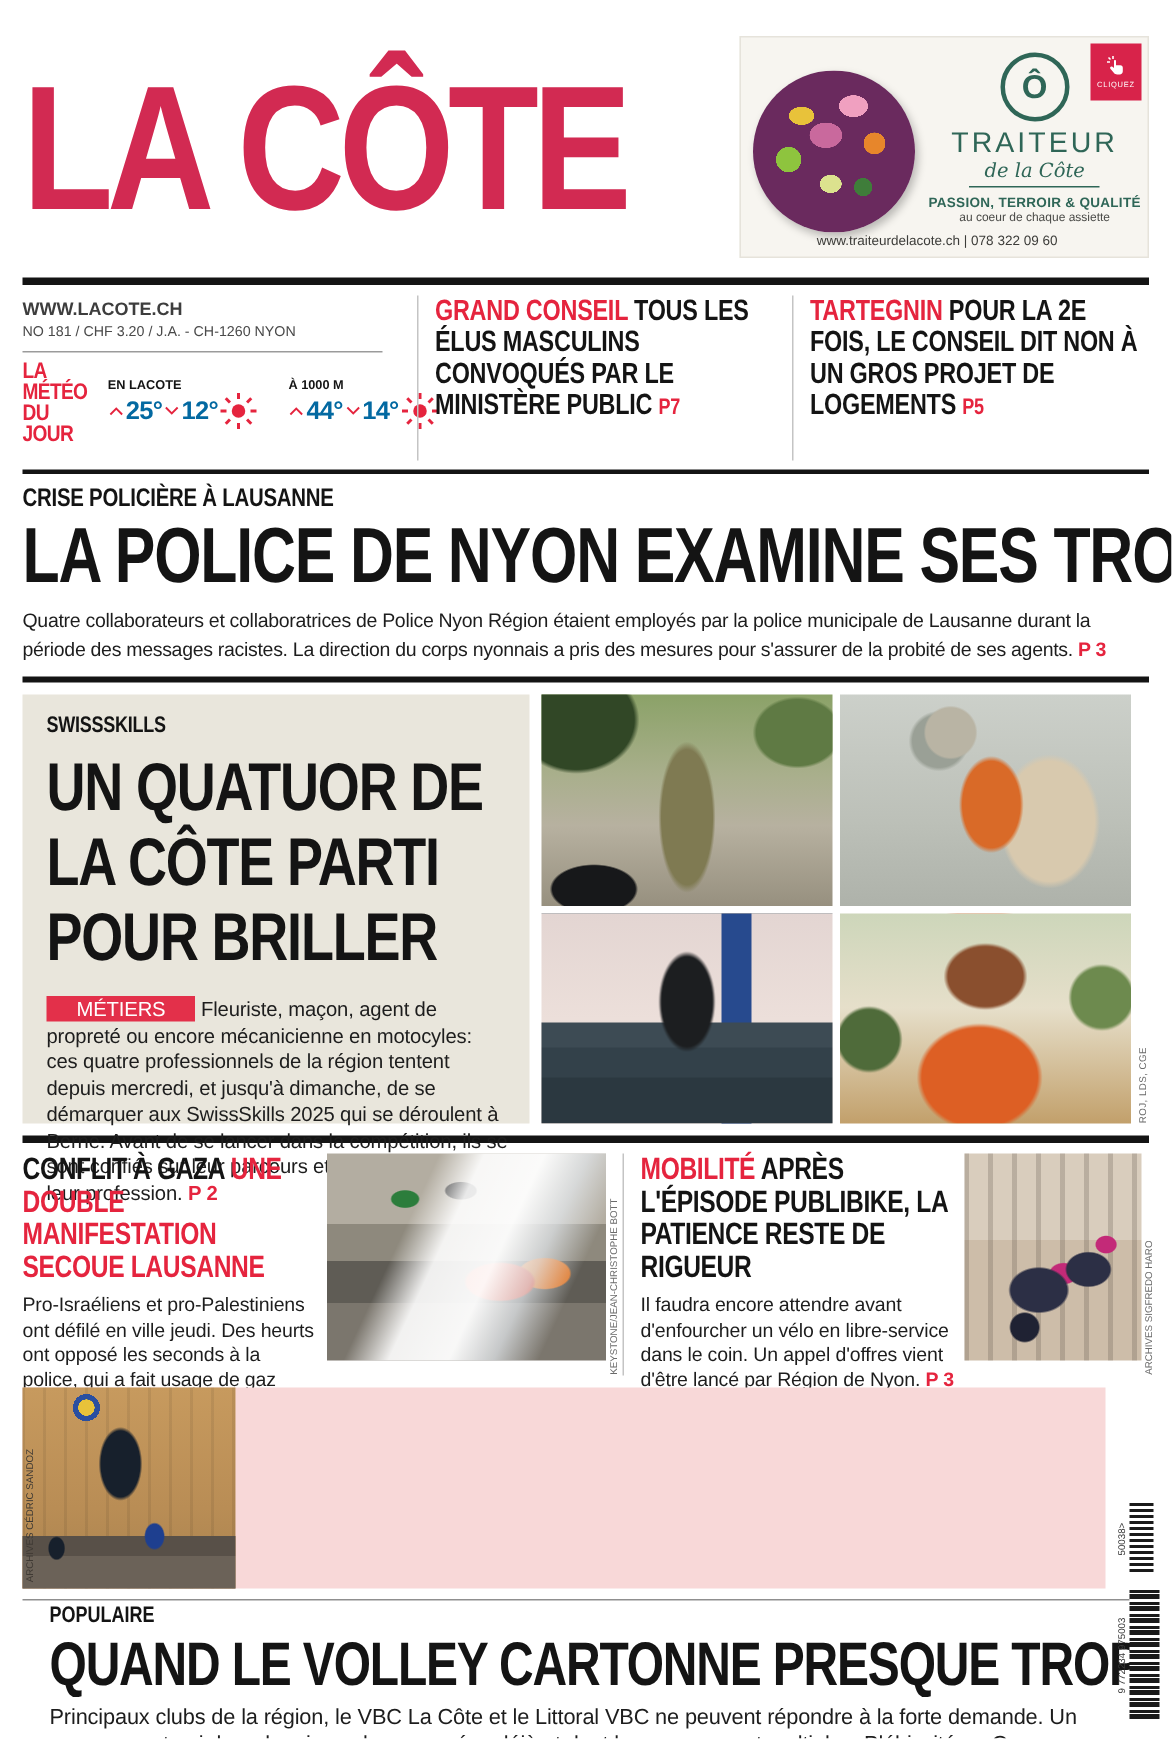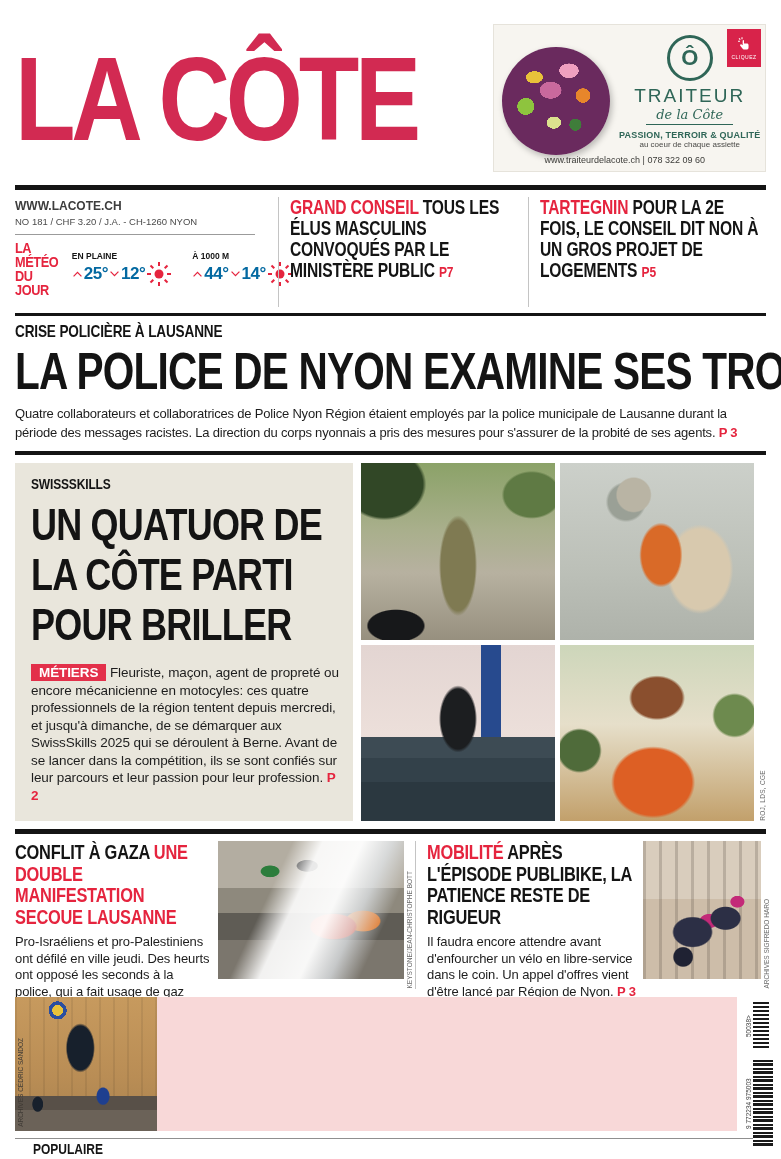--- a/index.html
+++ b/index.html
@@ -61,26 +61,26 @@
   .rule4{height:4px;background:#141414;}
   .rule5{height:5px;background:#141414;}
 
   
   .lead{padding:6px 0 9px 0;}
   .lead-kicker{font-size:17px;font-weight:800;letter-spacing:-.2px;}
   .lead-headline{margin:2px 0 6px 0;font-size:52px;line-height:54px;font-weight:800;letter-spacing:-1px;white-space:nowrap;transform:scaleX(.78);transform-origin:0 0;width:129%;}
   .lead-lede{margin:0;font-size:13px;line-height:19px;color:#1d1d1d;letter-spacing:-.2px;}
 
   
-  .feature-row{display:flex;margin:8px 0;height:358px;}
+  .feature-row{display:flex;margin:8px 0;height:286px;}
   .feature-box{width:338px;flex:none;background:#e9e6dc;box-sizing:border-box;padding:12px 14px 10px 16px;}
   .f-kicker{font-size:15px;font-weight:800;letter-spacing:-.2px;}
   .f-headline{margin:8px 0 0 0;font-size:45px;line-height:50px;font-weight:800;letter-spacing:-1px;transform:scaleX(.8);transform-origin:0 0;width:125%;white-space:nowrap;}
   .f-body{margin:14px 0 0 0;font-size:13.5px;line-height:17.5px;color:#1d1d1d;letter-spacing:-.1px;}
-  .tag{background:#e3304a;color:#fff;font-weight:bold;padding:1px 8px;}
+  .tag{background:#e3304a;color:#fff;font-weight:normal;padding:1px 20px;}
   .photo-grid{flex:1;margin-left:8px;display:grid;grid-template-columns:1fr 1fr;grid-template-rows:1fr 1fr;gap:5px;position:relative;padding-right:12px;}
   .photo{width:100%;height:100%;}
   .credit-v{position:absolute;right:0;bottom:0;writing-mode:vertical-rl;transform:rotate(180deg);font-size:6.5px;color:#6b6b6b;letter-spacing:.3px;}
 
   .ph1{background:
       radial-gradient(70px 60px at 12% 12%,#314726 0 55%,transparent 60%),
       radial-gradient(50px 40px at 88% 18%,#5f7a44 0 55%,transparent 60%),
       radial-gradient(34px 90px at 50% 58%,#7f7a52 0 50%,transparent 56%),
       radial-gradient(46px 26px at 18% 92%,#17181a 0 60%,transparent 64%),
       linear-gradient(180deg,#8ba268 0%,#a9af8c 38%,#b7b1a0 62%,#97907f 100%);}
@@ -196,21 +196,21 @@
     <div class="col-date">
       <div class="site">WWW.LACOTE.CH</div>
       <div class="issue">NO 181 / CHF 3.20 / J.A. - CH-1260 NYON</div>
       <div class="hr"></div>
       <div class="weather">
         <div class="wx-label">
           <span>LA MÉTÉO</span><br>
           <span>DU JOUR</span>
         </div>
         <div class="wx-block">
-          <div class="wx-head">EN PLAINE</div>
+          <div class="wx-head">EN LACOTE</div>
           <div class="wx-temps">
             <svg width="11" height="10" viewBox="0 0 14 10">
                 <polyline points="2,8 7,3 12,8" fill="none" stroke="#e5243e" stroke-width="1.6"></polyline>
               </svg>
             <span>25°</span>
             <svg width="11" height="10" viewBox="0 0 14 10">
                 <polyline points="2,2 7,7 12,2" fill="none" stroke="#e5243e" stroke-width="1.6"></polyline>
               </svg>
             <span>12°</span>
             <svg width="26" height="26" viewBox="0 0 26 26">

